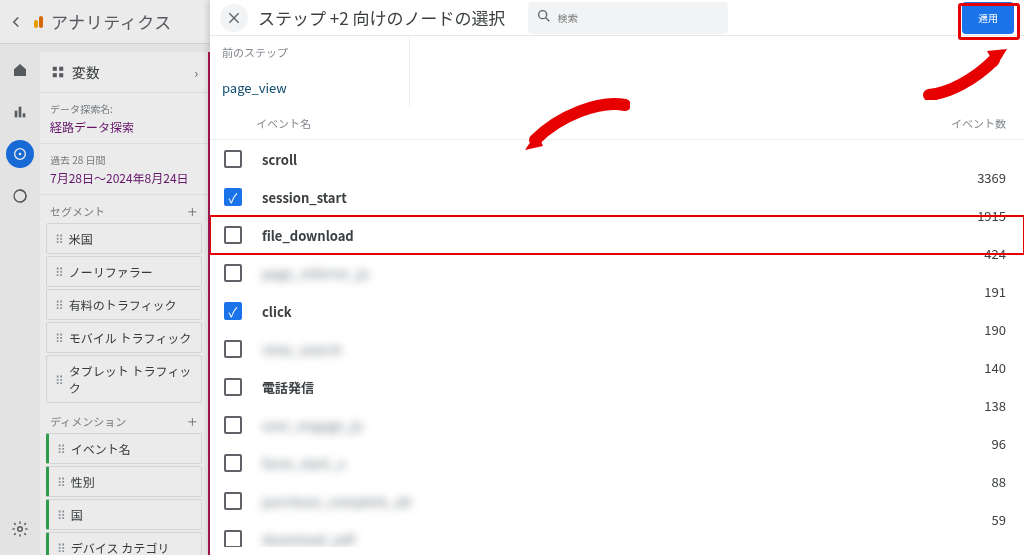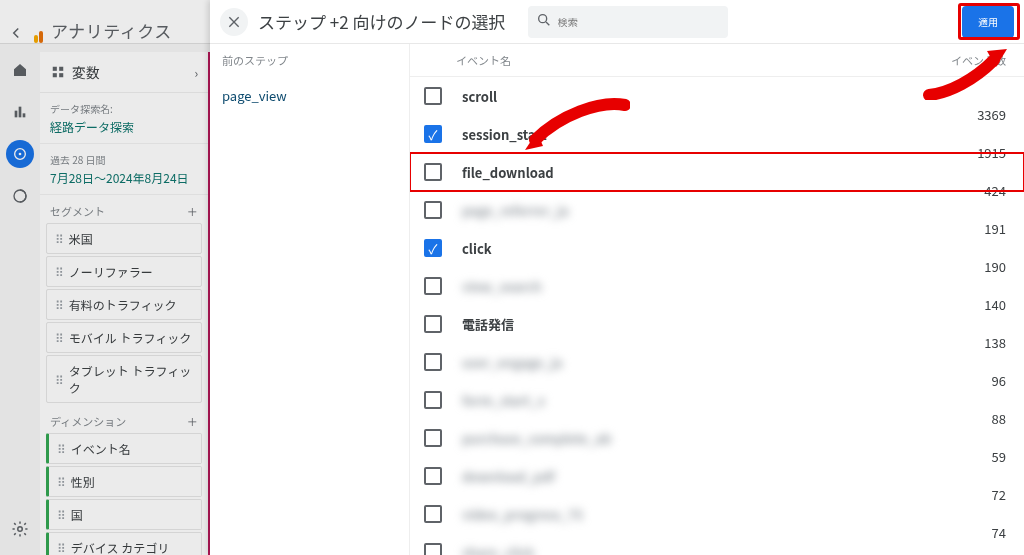--- a/index.html
+++ b/index.html
@@ -10,21 +10,21 @@
       position: absolute; left: 0; top: 0; width: 210px; height: 555px;
       background: #f7f7f7;
     }
     .back::after{
       content:""; position:absolute; inset:0; background:rgba(0,0,0,.08);
       pointer-events:none;
     }
 
     .topbar {
       position:absolute; left:0; top:0; height:44px; width:210px;
-      display:flex; align-items:flex-end; gap:8px; padding-left:6px;
+      display:flex; align-items:center; gap:8px; padding-left:6px;
       border-bottom:1px solid #e0e0e0; background:#fff;
     }
     .back-arrow { width:20px; height:20px; display:flex; align-items:center; justify-content:center; color:#5f6368; }
     .logo-dot  { display:flex; gap:1px; align-items:flex-end; }
     .logo-dot span:nth-child(1){width:4px;height:8px;background:#f9ab00;border-radius:2px;}
     .logo-dot span:nth-child(2){width:4px;height:12px;background:#e8710a;border-radius:2px;}
     .brand { font-size:17px; color:#5f6368; letter-spacing:.5px; }
 
     .left-nav {
       position:absolute; left:0; top:44px; width:40px; height:511px;
@@ -38,41 +38,41 @@
       position:absolute; left:40px; top:52px; width:170px; height:511px;
       background:#fff; border-right:2px solid #be185d; overflow:hidden;
       font-size:12px; color:#3c4043;
     }
     .panel-head{display:flex;align-items:center;gap:6px;padding:10px 10px;border-bottom:1px solid #eee;}
     .panel-head-ic{width:16px;height:16px;color:#5f6368;display:flex;align-items:center;justify-content:center;}
     .panel-head-t{font-size:14px;}
     .chev{margin-left:auto;color:#5f6368;}
     .blk{padding:8px 10px;border-bottom:1px solid #f1f1f1;}
     .lbl{font-size:10px;color:#80868b;}
-    .val{font-size:12px;color:#0f766e;margin-top:2px;}
+    .val{font-size:12px;color:#701a75;margin-top:2px;}
     .sec{display:flex;align-items:center;padding:8px 10px 2px;font-size:11px;color:#80868b;}
     .plus{margin-left:auto;color:#5f6368;}
     .chip{display:flex;align-items:center;gap:6px;padding:6px 8px;margin:2px 6px;border:1px solid #e6e6e6;border-radius:2px;font-size:12px;}
     .chip.g{border-left:3px solid #34a853;}
     .dots6{color:#9aa0a6;letter-spacing:-1px;font-size:12px;}
 
     
     .modal{
       position:absolute; left:210px; top:0; width:814px; height:555px; background:#fff;
       box-shadow:-2px 0 6px rgba(0,0,0,.15);
     }
-    .m-top{height:44px;display:flex;align-items:center;padding:0 10px;border-bottom:1px solid #e8e8e8;gap:10px;}
+    .m-top{height:36px;display:flex;align-items:center;padding:0 10px;border-bottom:1px solid #e8e8e8;gap:10px;}
     .m-close{width:28px;height:28px;border-radius:50%;background:#f1f3f4;display:flex;align-items:center;justify-content:center;color:#5f6368;cursor:pointer;}
     .m-title{font-size:17px;color:#3c4043;}
     .m-search{margin-left:12px;display:flex;align-items:center;background:#f1f3f4;border-radius:4px;height:32px;width:200px;padding:0 8px;gap:6px;color:#5f6368;}
     .m-search input{border:none;background:transparent;outline:none;font-size:10px;width:100%;}
     .m-apply{margin-left:auto;height:32px;padding:0 16px;background:#1a73e8;color:#fff;border:none;border-radius:4px;font-size:10px;cursor:pointer;}
     .hl-apply{position:absolute;right:4px;top:3px;width:62px;height:37px;border:3px solid #e70000;border-radius:3px;pointer-events:none;}
 
-    .m-body{display:flex;height:calc(100% - 44px);}
+    .m-body{display:flex;height:calc(100% - 44px);flex-direction:column;}
     .m-left{width:200px;border-right:1px solid #eee;}
     .m-left-h{font-size:11px;color:#80868b;padding:8px 12px;}
     .m-left-item{padding:10px 12px;font-size:13px;color:#0c4a6e;}
 
     .m-right{flex:1;display:flex;flex-direction:column;overflow:hidden;}
     .m-cols{display:flex;align-items:center;padding:8px 18px 8px 14px;border-bottom:1px solid #eee;font-size:11px;color:#80868b;}
     .m-cols .c-name{margin-left:32px;}
     .m-cols .c-num{margin-left:auto;}
     .rows{flex:1;overflow:auto;}
     .row{display:flex;align-items:center;height:38px;padding:0 18px 0 14px;font-size:13px;}

